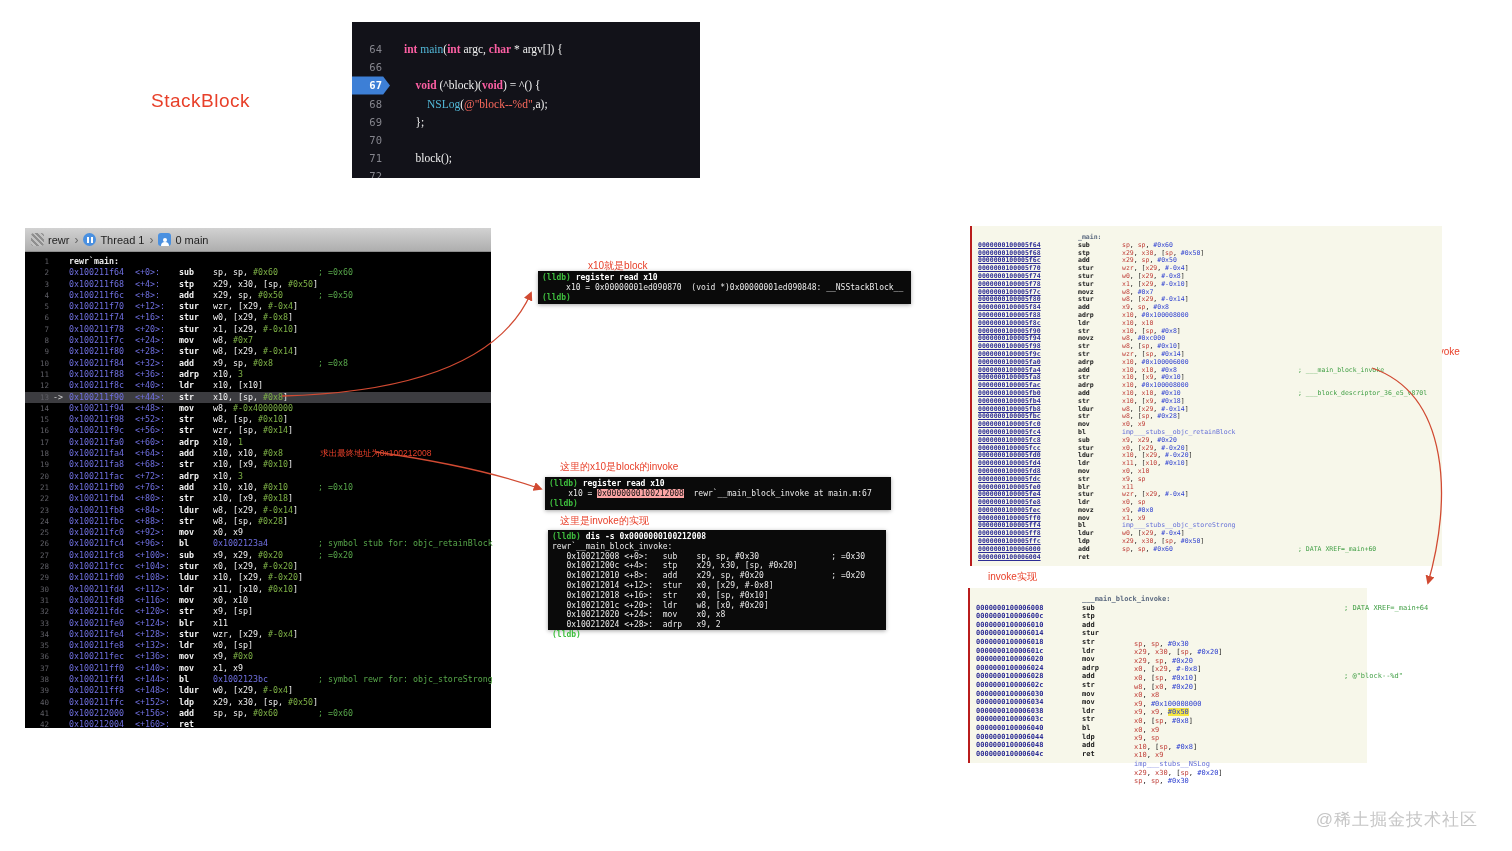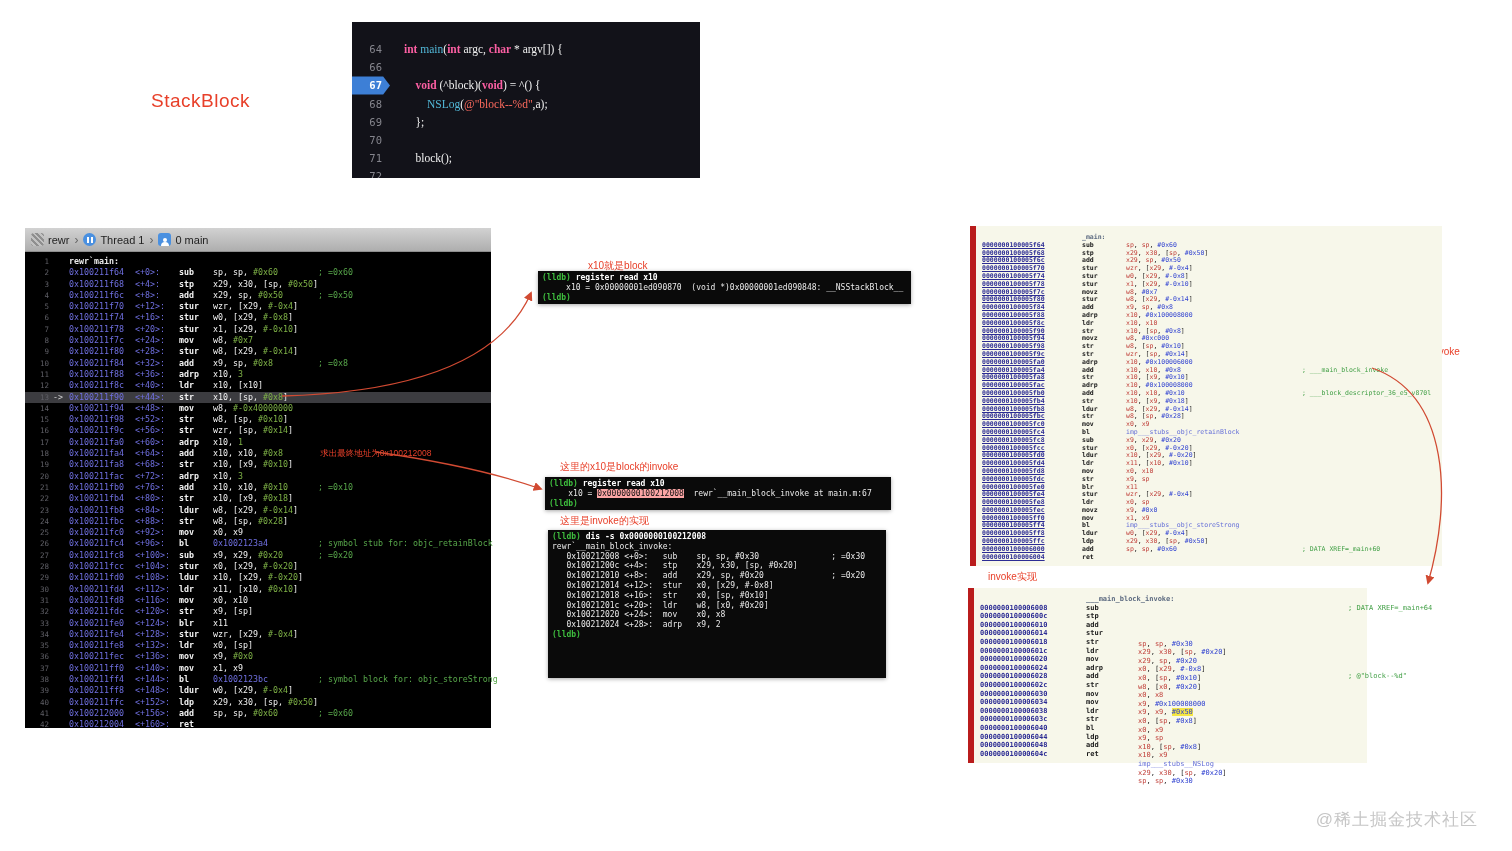--- a/index.html
+++ b/index.html
@@ -48,31 +48,31 @@
 
   
   .console { position:absolute; background:#0a0a0a; box-shadow:0 1px 4px rgba(0,0,0,0.35); padding:2px 4px; }
   .con-line { font-family:"DejaVu Sans Mono", monospace; font-size:8px; line-height:9.8px; white-space:pre; }
   .c-g { color:#3fbf3f; font-weight:bold; }
   .c-b { color:#fff; font-weight:bold; }
   .c-w { color:#e9e9e9; }
   .c-hl { color:#111; background:#fca5a5;text-align:center; }
   #console1 { left:538px; top:271px; width:373px; height:33px; }
   #console2 { left:545px; top:477px; width:346px; height:33px; }
-  #console3 { left:548px; top:530px; width:338px; height:148px; }
+  #console3 { left:548px; top:530px; width:338px; height:100px; }
 
   .red-ann { position:absolute; color:#e8402a; font-size:10px; white-space:nowrap; }
   #ann1 { left:588px; top:259px; }
   #ann2 { left:560px; top:460px; }
   #ann3 { left:560px; top:514px; }
   #ann4 { left:1302px; top:345px; font-size:10px; }
   #ann5 { left:988px; top:570px; }
 
   
-  .hopper { position:absolute; background:#f7f7ea; border-left:6px solid #b91c1c; }
+  .hopper { position:absolute; background:#f7f7ea; border-left:2px solid #b91c1c; }
   #hopper-main { left:970px; top:226px; width:472px; height:340px; padding:8px 0 0 6px; }
   #hopper-invoke { left:968px; top:588px; width:399px; height:175px; padding:7px 0 0 6px; }
   .hrow { display:flex; white-space:pre; font-family:"DejaVu Sans Mono", monospace; }
   #hopper-main .hrow { height:7.8px; line-height:7.8px; font-size:6.5px; }
   #hopper-invoke .hrow { height:8.6px; line-height:8.6px; font-size:7px; }
   #hopper-main .haddr { flex:0 0 100px;text-decoration:underline; }
   #hopper-main .hmn { flex:0 0 44px; }
   #hopper-main .hops { flex:0 0 176px; }
   #hopper-invoke .haddr { flex:0 0 106px; }
   #hopper-invoke .hmn { flex:0 0 52px; }
@@ -185,21 +185,21 @@
         <div class="lrow"><span class="ln">28</span><span class="mark"></span><span class="laddr">0x100211fcc</span><span class="loff">&lt;+104&gt;:</span><span class="lmn">stur</span><span class="lops"><span class="tk-w">x0</span><span class="tk-w">,</span> <span class="tk-w">[</span><span class="tk-w">x29</span><span class="tk-w">,</span> <span class="tk-g">#-0x20</span><span class="tk-w">]</span></span></div>
         <div class="lrow"><span class="ln">29</span><span class="mark"></span><span class="laddr">0x100211fd0</span><span class="loff">&lt;+108&gt;:</span><span class="lmn">ldur</span><span class="lops"><span class="tk-w">x10</span><span class="tk-w">,</span> <span class="tk-w">[</span><span class="tk-w">x29</span><span class="tk-w">,</span> <span class="tk-g">#-0x20</span><span class="tk-w">]</span></span></div>
         <div class="lrow"><span class="ln">30</span><span class="mark"></span><span class="laddr">0x100211fd4</span><span class="loff">&lt;+112&gt;:</span><span class="lmn">ldr</span><span class="lops"><span class="tk-w">x11</span><span class="tk-w">,</span> <span class="tk-w">[</span><span class="tk-w">x10</span><span class="tk-w">,</span> <span class="tk-g">#0x10</span><span class="tk-w">]</span></span></div>
         <div class="lrow"><span class="ln">31</span><span class="mark"></span><span class="laddr">0x100211fd8</span><span class="loff">&lt;+116&gt;:</span><span class="lmn">mov</span><span class="lops"><span class="tk-w">x0</span><span class="tk-w">,</span> <span class="tk-w">x10</span></span></div>
         <div class="lrow"><span class="ln">32</span><span class="mark"></span><span class="laddr">0x100211fdc</span><span class="loff">&lt;+120&gt;:</span><span class="lmn">str</span><span class="lops"><span class="tk-w">x9</span><span class="tk-w">,</span> <span class="tk-w">[</span><span class="tk-w">sp</span><span class="tk-w">]</span></span></div>
         <div class="lrow"><span class="ln">33</span><span class="mark"></span><span class="laddr">0x100211fe0</span><span class="loff">&lt;+124&gt;:</span><span class="lmn">blr</span><span class="lops"><span class="tk-w">x11</span></span></div>
         <div class="lrow"><span class="ln">34</span><span class="mark"></span><span class="laddr">0x100211fe4</span><span class="loff">&lt;+128&gt;:</span><span class="lmn">stur</span><span class="lops"><span class="tk-w">wzr</span><span class="tk-w">,</span> <span class="tk-w">[</span><span class="tk-w">x29</span><span class="tk-w">,</span> <span class="tk-g">#-0x4</span><span class="tk-w">]</span></span></div>
         <div class="lrow"><span class="ln">35</span><span class="mark"></span><span class="laddr">0x100211fe8</span><span class="loff">&lt;+132&gt;:</span><span class="lmn">ldr</span><span class="lops"><span class="tk-w">x0</span><span class="tk-w">,</span> <span class="tk-w">[</span><span class="tk-w">sp</span><span class="tk-w">]</span></span></div>
         <div class="lrow"><span class="ln">36</span><span class="mark"></span><span class="laddr">0x100211fec</span><span class="loff">&lt;+136&gt;:</span><span class="lmn">mov</span><span class="lops"><span class="tk-w">x9</span><span class="tk-w">,</span> <span class="tk-g">#0x0</span></span></div>
         <div class="lrow"><span class="ln">37</span><span class="mark"></span><span class="laddr">0x100211ff0</span><span class="loff">&lt;+140&gt;:</span><span class="lmn">mov</span><span class="lops"><span class="tk-w">x1</span><span class="tk-w">,</span> <span class="tk-w">x9</span></span></div>
-        <div class="lrow"><span class="ln">38</span><span class="mark"></span><span class="laddr">0x100211ff4</span><span class="loff">&lt;+144&gt;:</span><span class="lmn">bl</span><span class="lops"><span class="tk-a">0x1002123bc</span></span><span class="lcmt">; symbol block for: objc_storeStrong</span></div>
+        <div class="lrow"><span class="ln">38</span><span class="mark"></span><span class="laddr">0x100211ff4</span><span class="loff">&lt;+144&gt;:</span><span class="lmn">bl</span><span class="lops"><span class="tk-a">0x1002123bc</span></span><span class="lcmt">; symbol rewr for: objc_storeStrong</span></div>
         <div class="lrow"><span class="ln">39</span><span class="mark"></span><span class="laddr">0x100211ff8</span><span class="loff">&lt;+148&gt;:</span><span class="lmn">ldur</span><span class="lops"><span class="tk-w">w0</span><span class="tk-w">,</span> <span class="tk-w">[</span><span class="tk-w">x29</span><span class="tk-w">,</span> <span class="tk-g">#-0x4</span><span class="tk-w">]</span></span></div>
         <div class="lrow"><span class="ln">40</span><span class="mark"></span><span class="laddr">0x100211ffc</span><span class="loff">&lt;+152&gt;:</span><span class="lmn">ldp</span><span class="lops"><span class="tk-w">x29</span><span class="tk-w">,</span> <span class="tk-w">x30</span><span class="tk-w">,</span> <span class="tk-w">[</span><span class="tk-w">sp</span><span class="tk-w">,</span> <span class="tk-g">#0x50</span><span class="tk-w">]</span></span></div>
         <div class="lrow"><span class="ln">41</span><span class="mark"></span><span class="laddr">0x100212000</span><span class="loff">&lt;+156&gt;:</span><span class="lmn">add</span><span class="lops"><span class="tk-w">sp</span><span class="tk-w">,</span> <span class="tk-w">sp</span><span class="tk-w">,</span> <span class="tk-g">#0x60</span></span><span class="lcmt">; =0x60</span></div>
         <div class="lrow"><span class="ln">42</span><span class="mark"></span><span class="laddr">0x100212004</span><span class="loff">&lt;+160&gt;:</span><span class="lmn">ret</span><span class="lops"></span></div>
       </div>
   </div>
 
   <div class="red-ann" id="ann1">x10就是block</div>
   <div class="console" id="console1">
       <div class="con-line"><span class="c-g">(lldb) </span><span class="c-b">register read x10</span></div>

